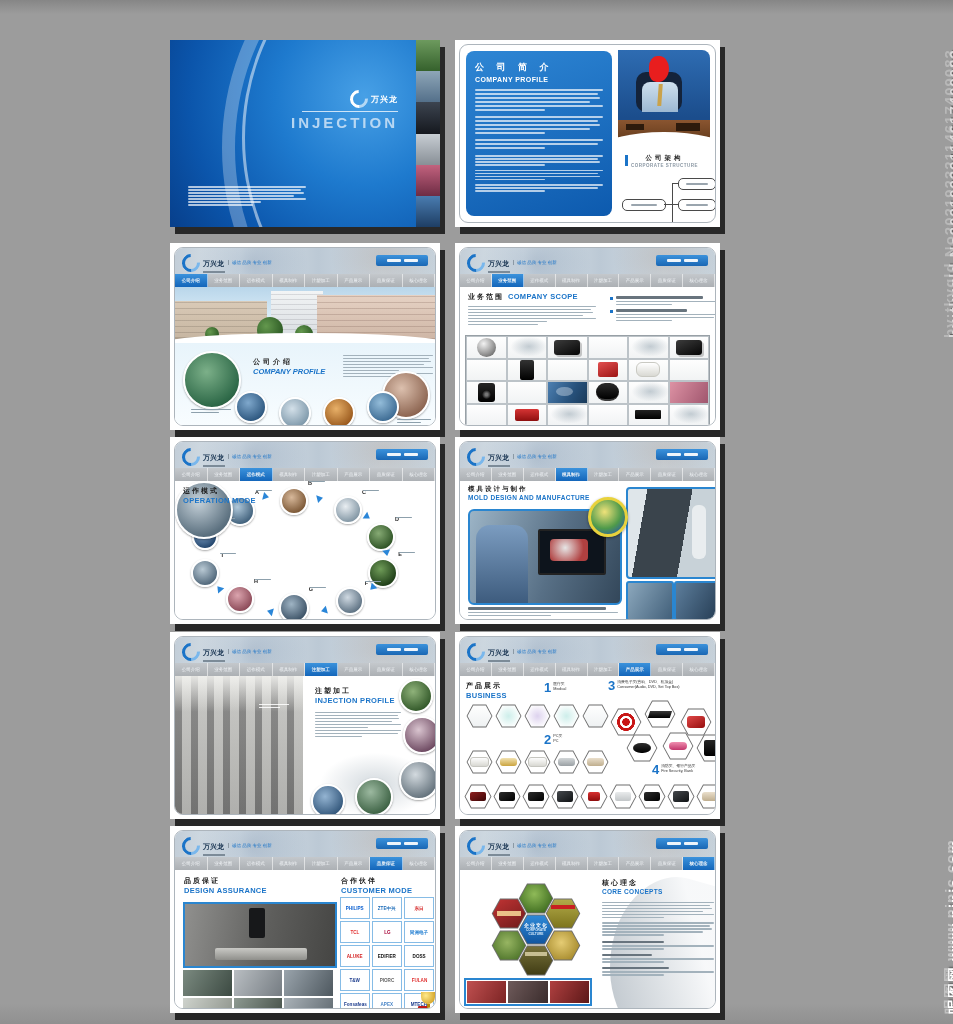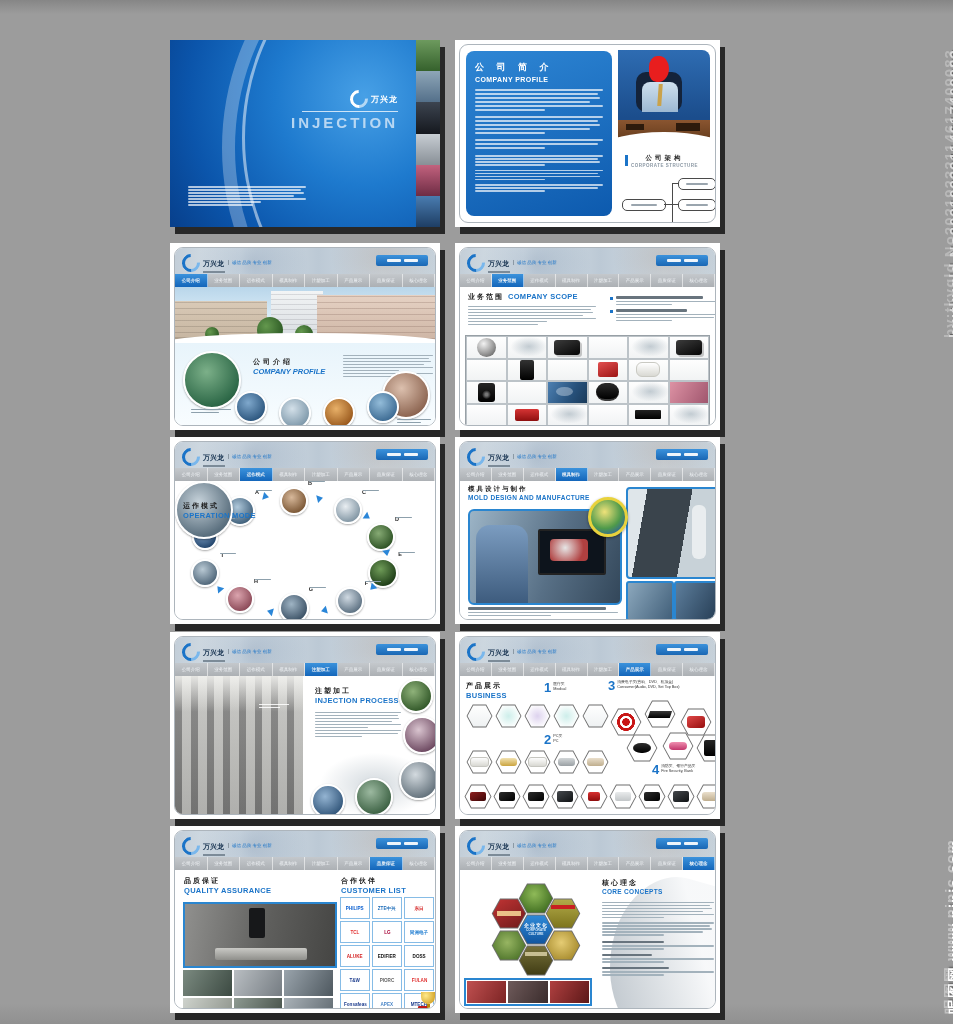--- a/index.html
+++ b/index.html
@@ -159,21 +159,21 @@
   .dark-speaker::after{content:"";position:absolute;left:4px;top:7px;width:9px;height:9px;border-radius:50%;background:radial-gradient(circle,#777 20%,#111 70%);}
   .workers-photo{position:absolute;inset:0;background:linear-gradient(120deg,#4d80b2,#27517b 60%,#1a3a5a);}
   .workers-photo::after{content:"";position:absolute;left:20%;top:25%;width:45%;height:45%;border-radius:50%;background:rgba(220,230,240,.4);}
   .round-player{width:23px;height:16px;border-radius:9px;border-bottom:2px solid #3d3d3d;background:linear-gradient(#2c2c2c,#000);}
   .pink-photo{position:absolute;inset:0;background:linear-gradient(120deg,#dd92a4,#a0566e);}
   .flat-red-box{width:24px;height:12px;border-radius:2px;background:linear-gradient(#d63434,#8e0f0f);}
   .settop-box{width:26px;height:9px;border-radius:1px;background:linear-gradient(#222,#000);}
   .empty{width:0;height:0;}
 
   
-  .t5{position:absolute;left:8px;top:20px;z-index:3;}
+  .t5{position:absolute;left:8px;top:5px;z-index:3;}
   .op .step{position:absolute;}
   .op .circ{position:absolute;inset:0;}
   .letter{position:absolute;top:-7px;right:-4px;font-size:5.5px;font-weight:bold;color:#1a1a1a;}
   .op .cap{top:-8px;left:104%;width:16px;}
   .c-workers{background:radial-gradient(circle at 40% 35%,#afc8da,#41617c 75%);}
   .c-meeting{background:radial-gradient(circle at 40% 35%,#d7b89a,#7c5836 75%);}
   .c-screen{background:radial-gradient(circle at 40% 35%,#e9eef2,#8296a4 75%);}
   .c-machine-green{background:radial-gradient(circle at 40% 35%,#86aa74,#2f5426 75%);}
   .c-foliage{background:radial-gradient(circle at 40% 35%,#6f9c58,#1f3e18 75%);}
   .c-cd{background:radial-gradient(circle at 40% 35%,#cfd9e2,#5e7283 75%);}
@@ -830,21 +830,21 @@
           <span class="tab">核心理念</span>
         </div>
       <div class="content">
         <div class="inj"></div>
         <div class="injlbl">
             <i></i>
             <i style="width:70%"></i>
           </div>
         <div class="t7">
           <div class="tcn">注塑加工</div>
-          <div class="ten">INJECTION PROCESS</div>
+          <div class="ten">INJECTION PROFILE</div>
         </div>
         <div class="tx7 lines-xs">
             <i class="tl" style="width: 100%;"></i>
             <i class="tl" style="width: 96%;"></i>
             <i class="tl" style="width: 98%;"></i>
             <i class="tl" style="width: 90%;"></i>
             <i class="tl" style="width: 100%;"></i>
             <i class="tl" style="width: 62%;"></i>
             <i class="tl" style="width: 100%;"></i>
             <i class="tl" style="width: 96%;"></i>
@@ -1014,34 +1014,34 @@
           <span class="tab">运作模式</span>
           <span class="tab">模具制作</span>
           <span class="tab">注塑加工</span>
           <span class="tab">产品展示</span>
           <span class="tab active">品质保证</span>
           <span class="tab">核心理念</span>
         </div>
       <div class="content">
         <div class="t9l">
           <div class="tcn">品质保证</div>
-          <div class="ten">QUALITY ASSURANCE</div>
+          <div class="ten">DESIGN ASSURANCE</div>
         </div>
         <div class="qphoto"></div>
         <div class="qthumbs">
           <div class="qt1"></div>
           <div class="qt2"></div>
           <div class="qt3"></div>
           <div class="qt4"></div>
           <div class="qt5"></div>
           <div class="qt6"></div>
         </div>
         <div class="t9r">
           <div class="tcn">合作伙伴</div>
-          <div class="ten">CUSTOMER LIST</div>
+          <div class="ten">CUSTOMER MODE</div>
         </div>
         <div class="lgrid">
 
         <div class="lcell">
             <span class="ltext" style="color: rgb(10, 95, 208);">PHILIPS</span>
           </div>
             <div class="lcell">
             <span class="ltext" style="color: rgb(27, 107, 184);">ZTE中兴</span>
           </div>
             <div class="lcell">

